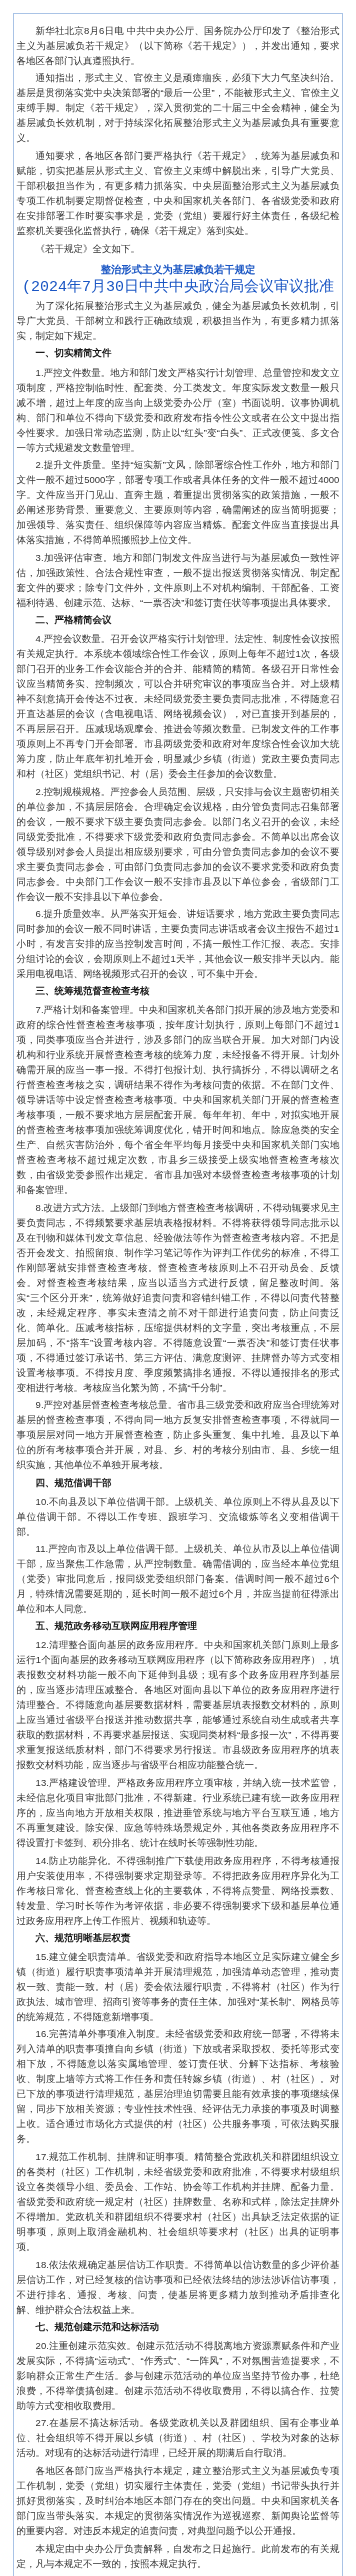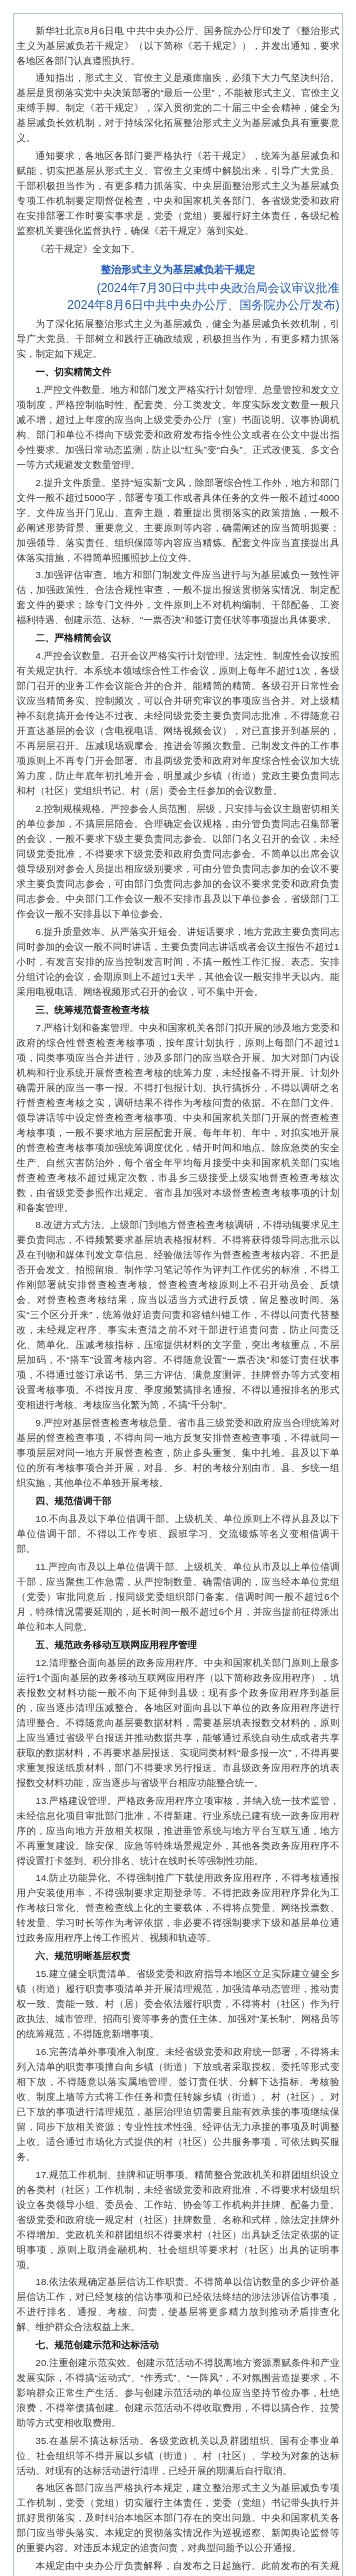--- a/index.html
+++ b/index.html
@@ -30,35 +30,37 @@
     margin:2.6px 0;
     word-break:break-all;
   }
   .section-heading{
     font-size:9.5px;
     line-height:15px;
     font-weight:bold;
     color:var(--heading-text);
     text-indent:2em;
     margin:3.1px 0;
+    font-family:Liberation Serif, serif;
   }
   .doc-title{
     font-size:10.3px;
     line-height:16.5px;
     font-weight:bold;
     color:var(--title-blue);
     text-align:center;
     margin:6.2px 0 1px 0;
   }
   .subtitle-line{
-    font-size:12px;
+    font-size:15px;
     line-height:16px;
     color:var(--title-blue);
-    text-align:right;
+    text-align:center;
     margin:1.5px 0;
+    font-family:Liberation Mono, monospace;
   }
   .footer-divider{
     width:6.2px;
     height:1.5px;
     background:var(--divider-blue);
     margin:12.4px 0 6.2px 10.8px;
   }
   .source{
     font-size:10px;
     line-height:10.3px;
@@ -73,21 +75,20 @@
   <div class="doc-box">
     <div id="intro">
         <p class="para">新华社北京8月6日电 中共中央办公厅、国务院办公厅印发了《整治形式主义为基层减负若干规定》（以下简称《若干规定》），并发出通知，要求各地区各部门认真遵照执行。</p>
         <p class="para">通知指出，形式主义、官僚主义是顽瘴痼疾，必须下大力气坚决纠治。基层是贯彻落实党中央决策部署的“最后一公里”，不能被形式主义、官僚主义束缚手脚。制定《若干规定》，深入贯彻党的二十届三中全会精神，健全为基层减负长效机制，对于持续深化拓展整治形式主义为基层减负具有重要意义。</p>
         <p class="para">通知要求，各地区各部门要严格执行《若干规定》，统筹为基层减负和赋能，切实把基层从形式主义、官僚主义束缚中解脱出来，引导广大党员、干部积极担当作为，有更多精力抓落实。中央层面整治形式主义为基层减负专项工作机制要定期督促检查，中央和国家机关各部门、各省级党委和政府在安排部署工作时要实事求是，党委（党组）要履行好主体责任，各级纪检监察机关要强化监督执行，确保《若干规定》落到实处。</p>
         <p class="para">《若干规定》全文如下。</p>
       </div>
     <h2 class="doc-title">整治形式主义为基层减负若干规定</h2>
     <div id="subtitle">
         <p class="subtitle-line">(2024年7月30日中共中央政治局会议审议批准</p>
-        <p class="subtitle-line">2024年8月6日中共中央办公厅、国务院办公厅发布)</p>
       </div>
     <p class="para">为了深化拓展整治形式主义为基层减负，健全为基层减负长效机制，引导广大党员、干部树立和践行正确政绩观，积极担当作为，有更多精力抓落实，制定如下规定。</p>
     <div id="sections">
         <h3 class="section-heading">一、切实精简文件</h3>
         <p class="para">1.严控文件数量。地方和部门发文严格实行计划管理、总量管控和发文立项制度，严格控制临时性、配套类、分工类发文。年度实际发文数量一般只减不增，超过上年度的应当向上级党委办公厅（室）书面说明。议事协调机构、部门和单位不得向下级党委和政府发布指令性公文或者在公文中提出指令性要求。加强日常动态监测，防止以“红头”变“白头”、正式改便笺、多文合一等方式规避发文数量管理。</p>
         <p class="para">2.提升文件质量。坚持“短实新”文风，除部署综合性工作外，地方和部门文件一般不超过5000字，部署专项工作或者具体任务的文件一般不超过4000字。文件应当开门见山、直奔主题，着重提出贯彻落实的政策措施，一般不必阐述形势背景、重要意义、主要原则等内容，确需阐述的应当简明扼要；加强领导、落实责任、组织保障等内容应当精炼。配套文件应当直接提出具体落实措施，不得简单照搬照抄上位文件。</p>
         <p class="para">3.加强评估审查。地方和部门制发文件应当进行与为基层减负一致性评估，加强政策性、合法合规性审查，一般不提出报送贯彻落实情况、制定配套文件的要求；除专门文件外，文件原则上不对机构编制、干部配备、工资福利待遇、创建示范、达标、“一票否决”和签订责任状等事项提出具体要求。</p>
         <h3 class="section-heading">二、严格精简会议</h3>
         <p class="para">4.严控会议数量。召开会议严格实行计划管理。法定性、制度性会议按照有关规定执行。本系统本领域综合性工作会议，原则上每年不超过1次，各级部门召开的业务工作会议能合并的合并、能精简的精简。各级召开日常性会议应当精简务实、控制频次，可以合并研究审议的事项应当合并。对上级精神不刻意搞开会传达不过夜。未经同级党委主要负责同志批准，不得随意召开直达基层的会议（含电视电话、网络视频会议），对已直接开到基层的，不再层层召开。压减现场观摩会、推进会等频次数量。已制发文件的工作事项原则上不再专门开会部署。市县两级党委和政府对年度综合性会议加大统筹力度，防止年底年初扎堆开会，明显减少乡镇（街道）党政主要负责同志和村（社区）党组织书记、村（居）委会主任参加的会议数量。</p>
         <p class="para">2.控制规模规格。严控参会人员范围、层级，只安排与会议主题密切相关的单位参加，不搞层层陪会。合理确定会议规格，由分管负责同志召集部署的会议，一般不要求下级主要负责同志参会。以部门名义召开的会议，未经同级党委批准，不得要求下级党委和政府负责同志参会。不简单以出席会议领导级别对参会人员提出相应级别要求，可由分管负责同志参加的会议不要求主要负责同志参会，可由部门负责同志参加的会议不要求党委和政府负责同志参会。中央部门工作会议一般不安排市县及以下单位参会，省级部门工作会议一般不安排县以下单位参会。</p>
@@ -103,21 +104,21 @@
         <p class="para">12.清理整合面向基层的政务应用程序。中央和国家机关部门原则上最多运行1个面向基层的政务移动互联网应用程序（以下简称政务应用程序），填表报数交材料功能一般不向下延伸到县级；现有多个政务应用程序到基层的，应当逐步清理压减整合。各地区对面向县以下单位的政务应用程序进行清理整合。不得随意向基层要数据材料，需要基层填表报数交材料的，原则上应当通过省级平台报送并推动数据共享，能够通过系统自动生成或者共享获取的数据材料，不再要求基层报送、实现同类材料“最多报一次”，不得再要求重复报送纸质材料，部门不得要求另行报送。市县级政务应用程序的填表报数交材料功能，应当逐步与省级平台相应功能整合统一。</p>
         <p class="para">13.严格建设管理。严格政务应用程序立项审核，并纳入统一技术监管，未经信息化项目审批部门批准，不得新建。行业系统已建有统一政务应用程序的，应当向地方开放相关权限，推进垂管系统与地方平台互联互通，地方不再重复建设。除安保、应急等特殊场景规定外，其他各类政务应用程序不得设置打卡签到、积分排名、统计在线时长等强制性功能。</p>
         <p class="para">14.防止功能异化。不得强制推广下载使用政务应用程序，不得考核通报用户安装使用率，不得强制要求定期登录等。不得把政务应用程序异化为工作考核日常化、督查检查线上化的主要载体，不得将点赞量、网络投票数、转发量、学习时长等作为考评依据，非必要不得强制要求下级和基层单位通过政务应用程序上传工作照片、视频和轨迹等。</p>
         <h3 class="section-heading">六、规范明晰基层权责</h3>
         <p class="para">15.建立健全职责清单。省级党委和政府指导本地区立足实际建立健全乡镇（街道）履行职责事项清单并开展清理规范，加强清单动态管理，推动责权一致、责能一致。村（居）委会依法履行职责，不得将村（社区）作为行政执法、城市管理、招商引资等事务的责任主体。加强对“某长制”、网格员等的统筹规范，不得随意新增事项。</p>
         <p class="para">16.完善清单外事项准入制度。未经省级党委和政府统一部署，不得将未列入清单的职责事项擅自向乡镇（街道）下放或者采取授权、委托等形式变相下放，不得随意以落实属地管理、签订责任状、分解下达指标、考核验收、制度上墙等方式将工作任务和责任转嫁乡镇（街道）、村（社区）。对已下放的事项进行清理规范，基层治理迫切需要且能有效承接的事项继续保留，同步下放相关资源；专业性技术性强、经评估无力承接的事项及时调整上收。适合通过市场化方式提供的村（社区）公共服务事项，可依法购买服务。</p>
         <p class="para">17.规范工作机制、挂牌和证明事项。精简整合党政机关和群团组织设立的各类村（社区）工作机制，未经省级党委和政府批准，不得要求村级组织设立各类领导小组、委员会、工作站、协会等工作机构并挂牌、配备力量。省级党委和政府统一规定村（社区）挂牌数量、名称和式样，除法定挂牌外不得增加。党政机关和群团组织不得要求村（社区）出具缺乏法定依据的证明事项，原则上取消金融机构、社会组织等要求村（社区）出具的证明事项。</p>
         <p class="para">18.依法依规确定基层信访工作职责。不得简单以信访数量的多少评价基层信访工作，对已经复核的信访事项和已经依法终结的涉法涉诉信访事项，不进行排名、通报、考核、问责，使基层将更多精力放到推动矛盾排查化解、维护群众合法权益上来。</p>
         <h3 class="section-heading">七、规范创建示范和达标活动</h3>
         <p class="para">20.注重创建示范实效。创建示范活动不得脱离地方资源禀赋条件和产业发展实际，不得搞“运动式”、“作秀式”、“一阵风”，不对氛围营造提要求，不影响群众正常生产生活。参与创建示范活动的单位应当坚持节俭办事，杜绝浪费，不得举债搞创建。创建示范活动不得收取费用，不得以搞合作、拉赞助等方式变相收取费用。</p>
-        <p class="para">35.在基层不搞达标活动。各级党政机关以及群团组织、国有企事业单位、社会组织等不得开展以乡镇（街道）、村（社区）、学校为对象的达标活动。对现有的达标活动进行清理，已经开展的期满后自行取消。</p>
+        <p class="para">27.在基层不搞达标活动。各级党政机关以及群团组织、国有企事业单位、社会组织等不得开展以乡镇（街道）、村（社区）、学校为对象的达标活动。对现有的达标活动进行清理，已经开展的期满后自行取消。</p>
       </div>
     <div id="closing">
         <p class="para">各地区各部门应当严格执行本规定，建立整治形式主义为基层减负专项工作机制，党委（党组）切实履行主体责任，党委（党组）书记带头执行并抓好贯彻落实，及时纠治本地区本部门存在的突出问题。中央和国家机关各部门应当带头落实。本规定的贯彻落实情况作为巡视巡察、新闻舆论监督等的重要内容。对违反本规定的追责问责，对典型问题予以公开通报。</p>
         <p class="para">本规定由中央办公厅负责解释，自发布之日起施行。此前发布的有关规定，凡与本规定不一致的，按照本规定执行。</p>
       </div>
   </div>
   <div class="footer-divider"></div>
   <p class="source">来源：八桂先锋公众号</p>
 </div>
 

